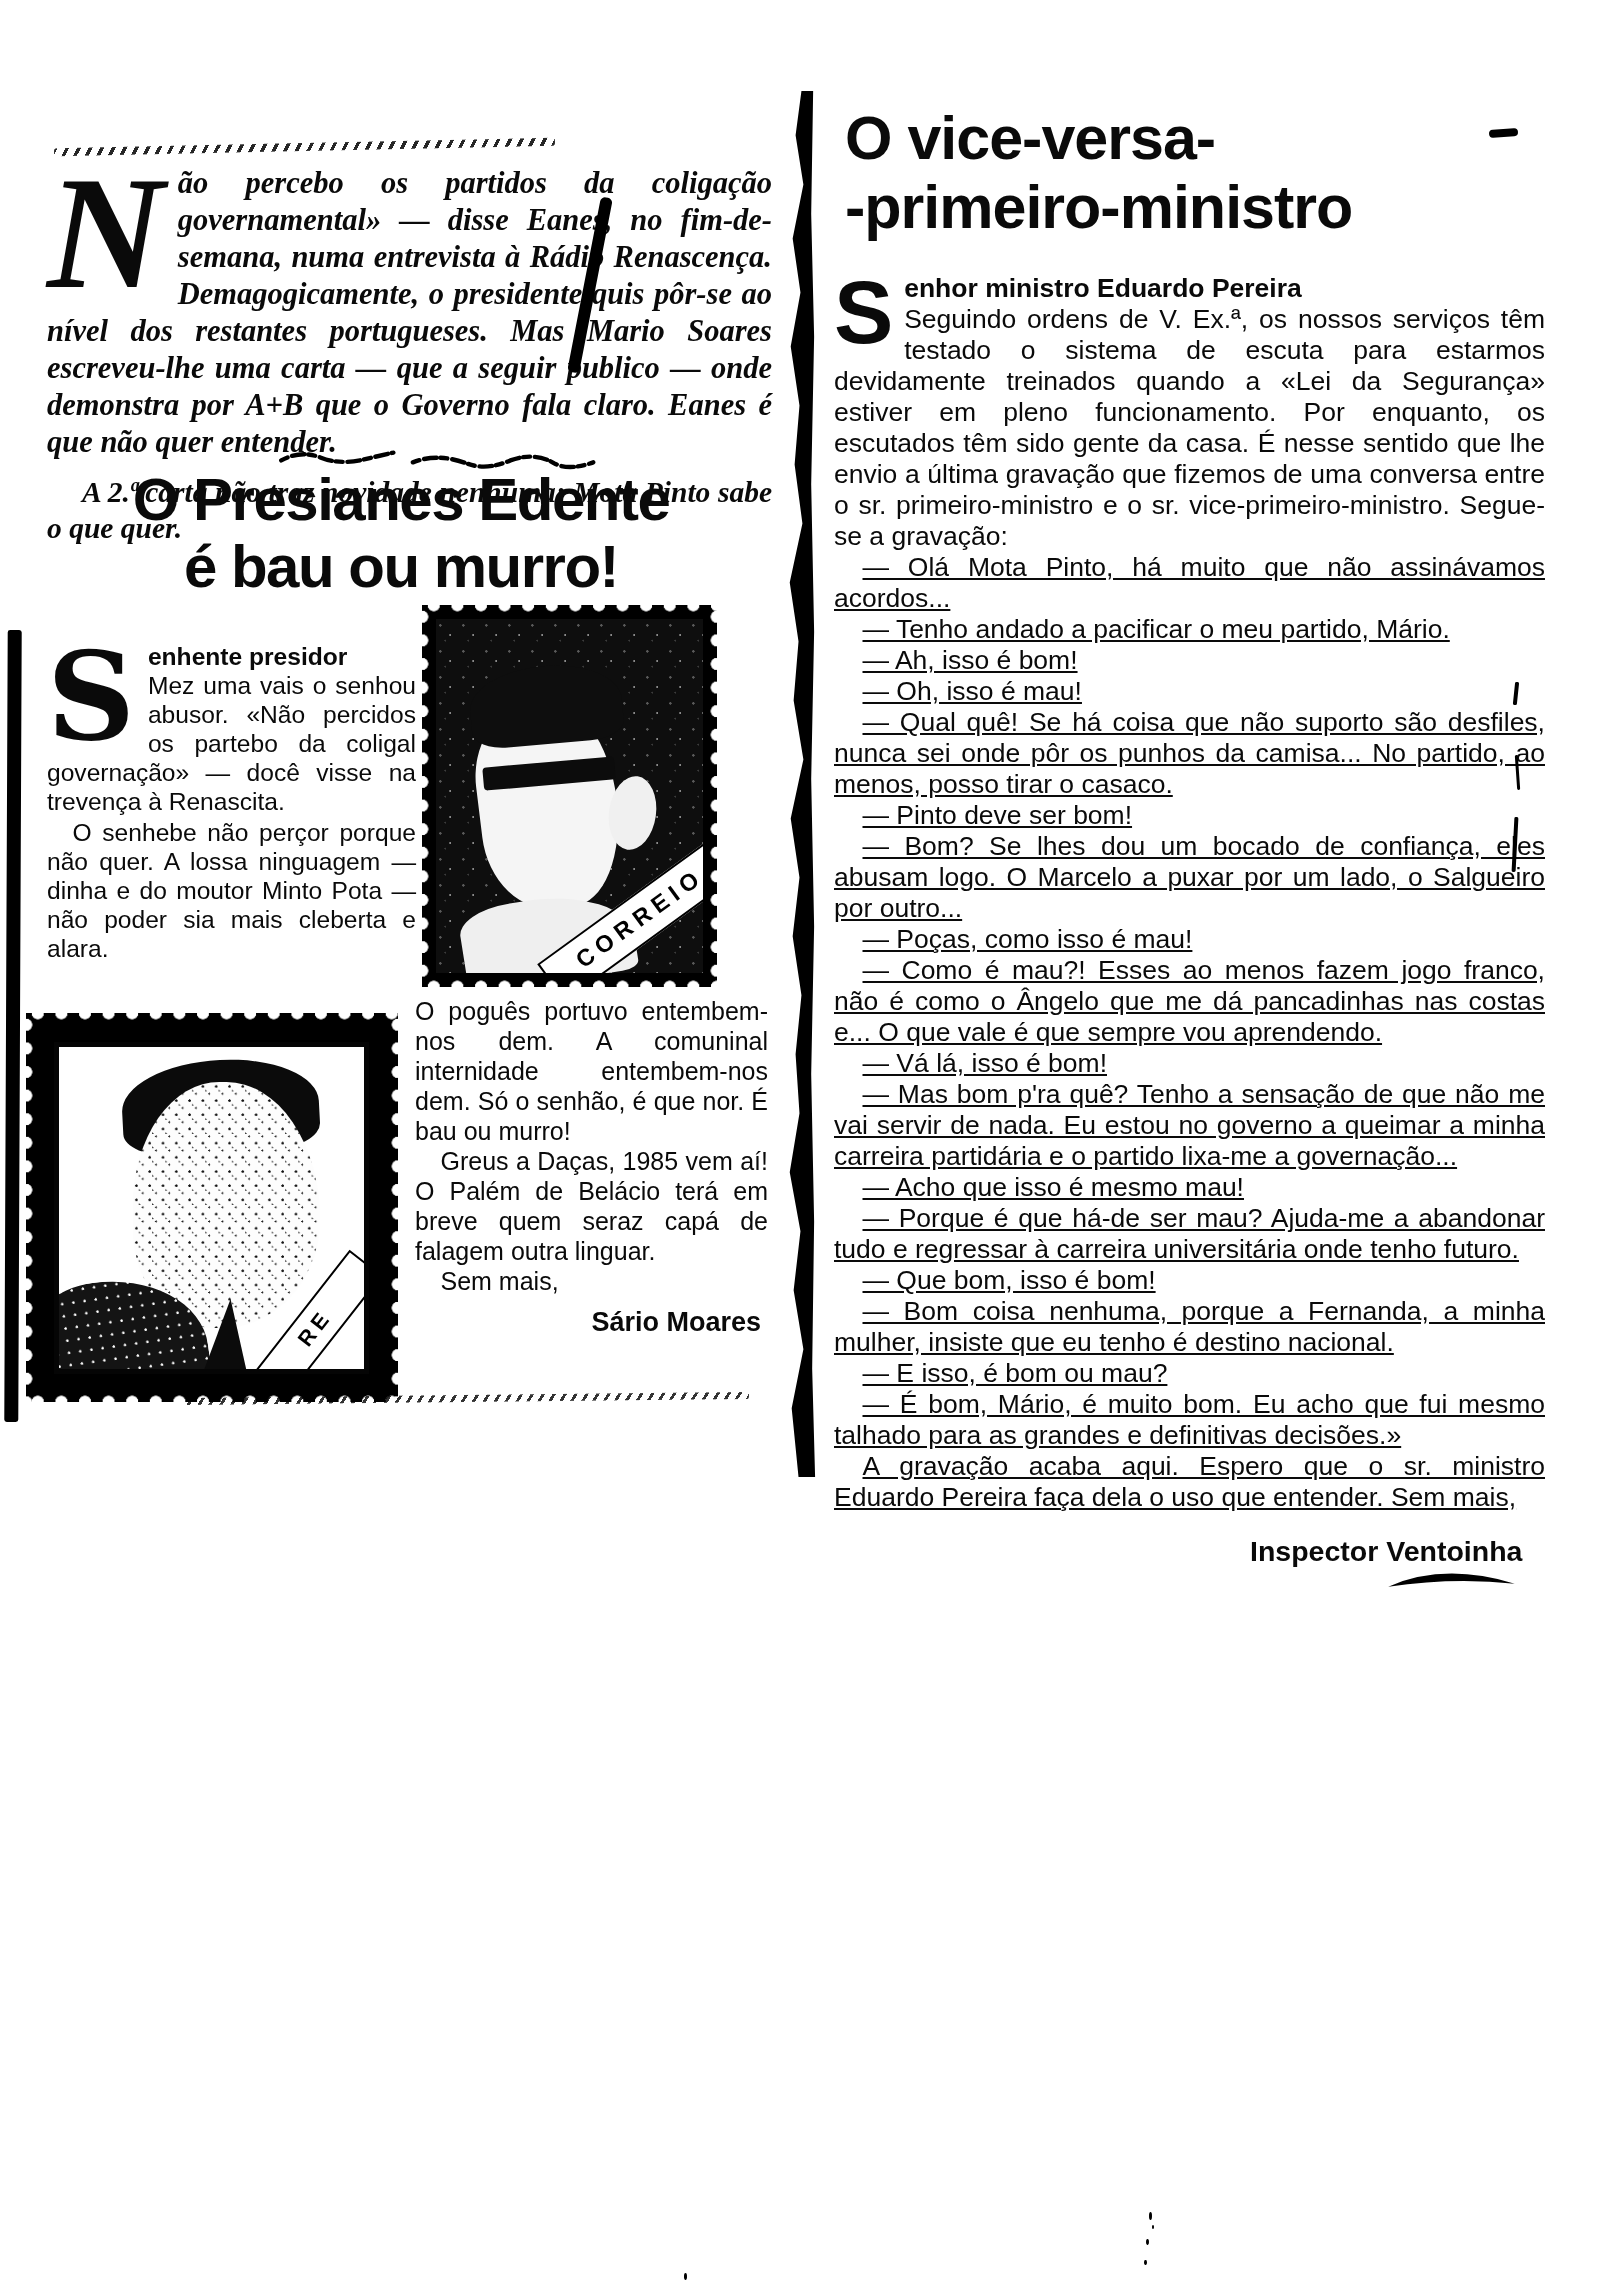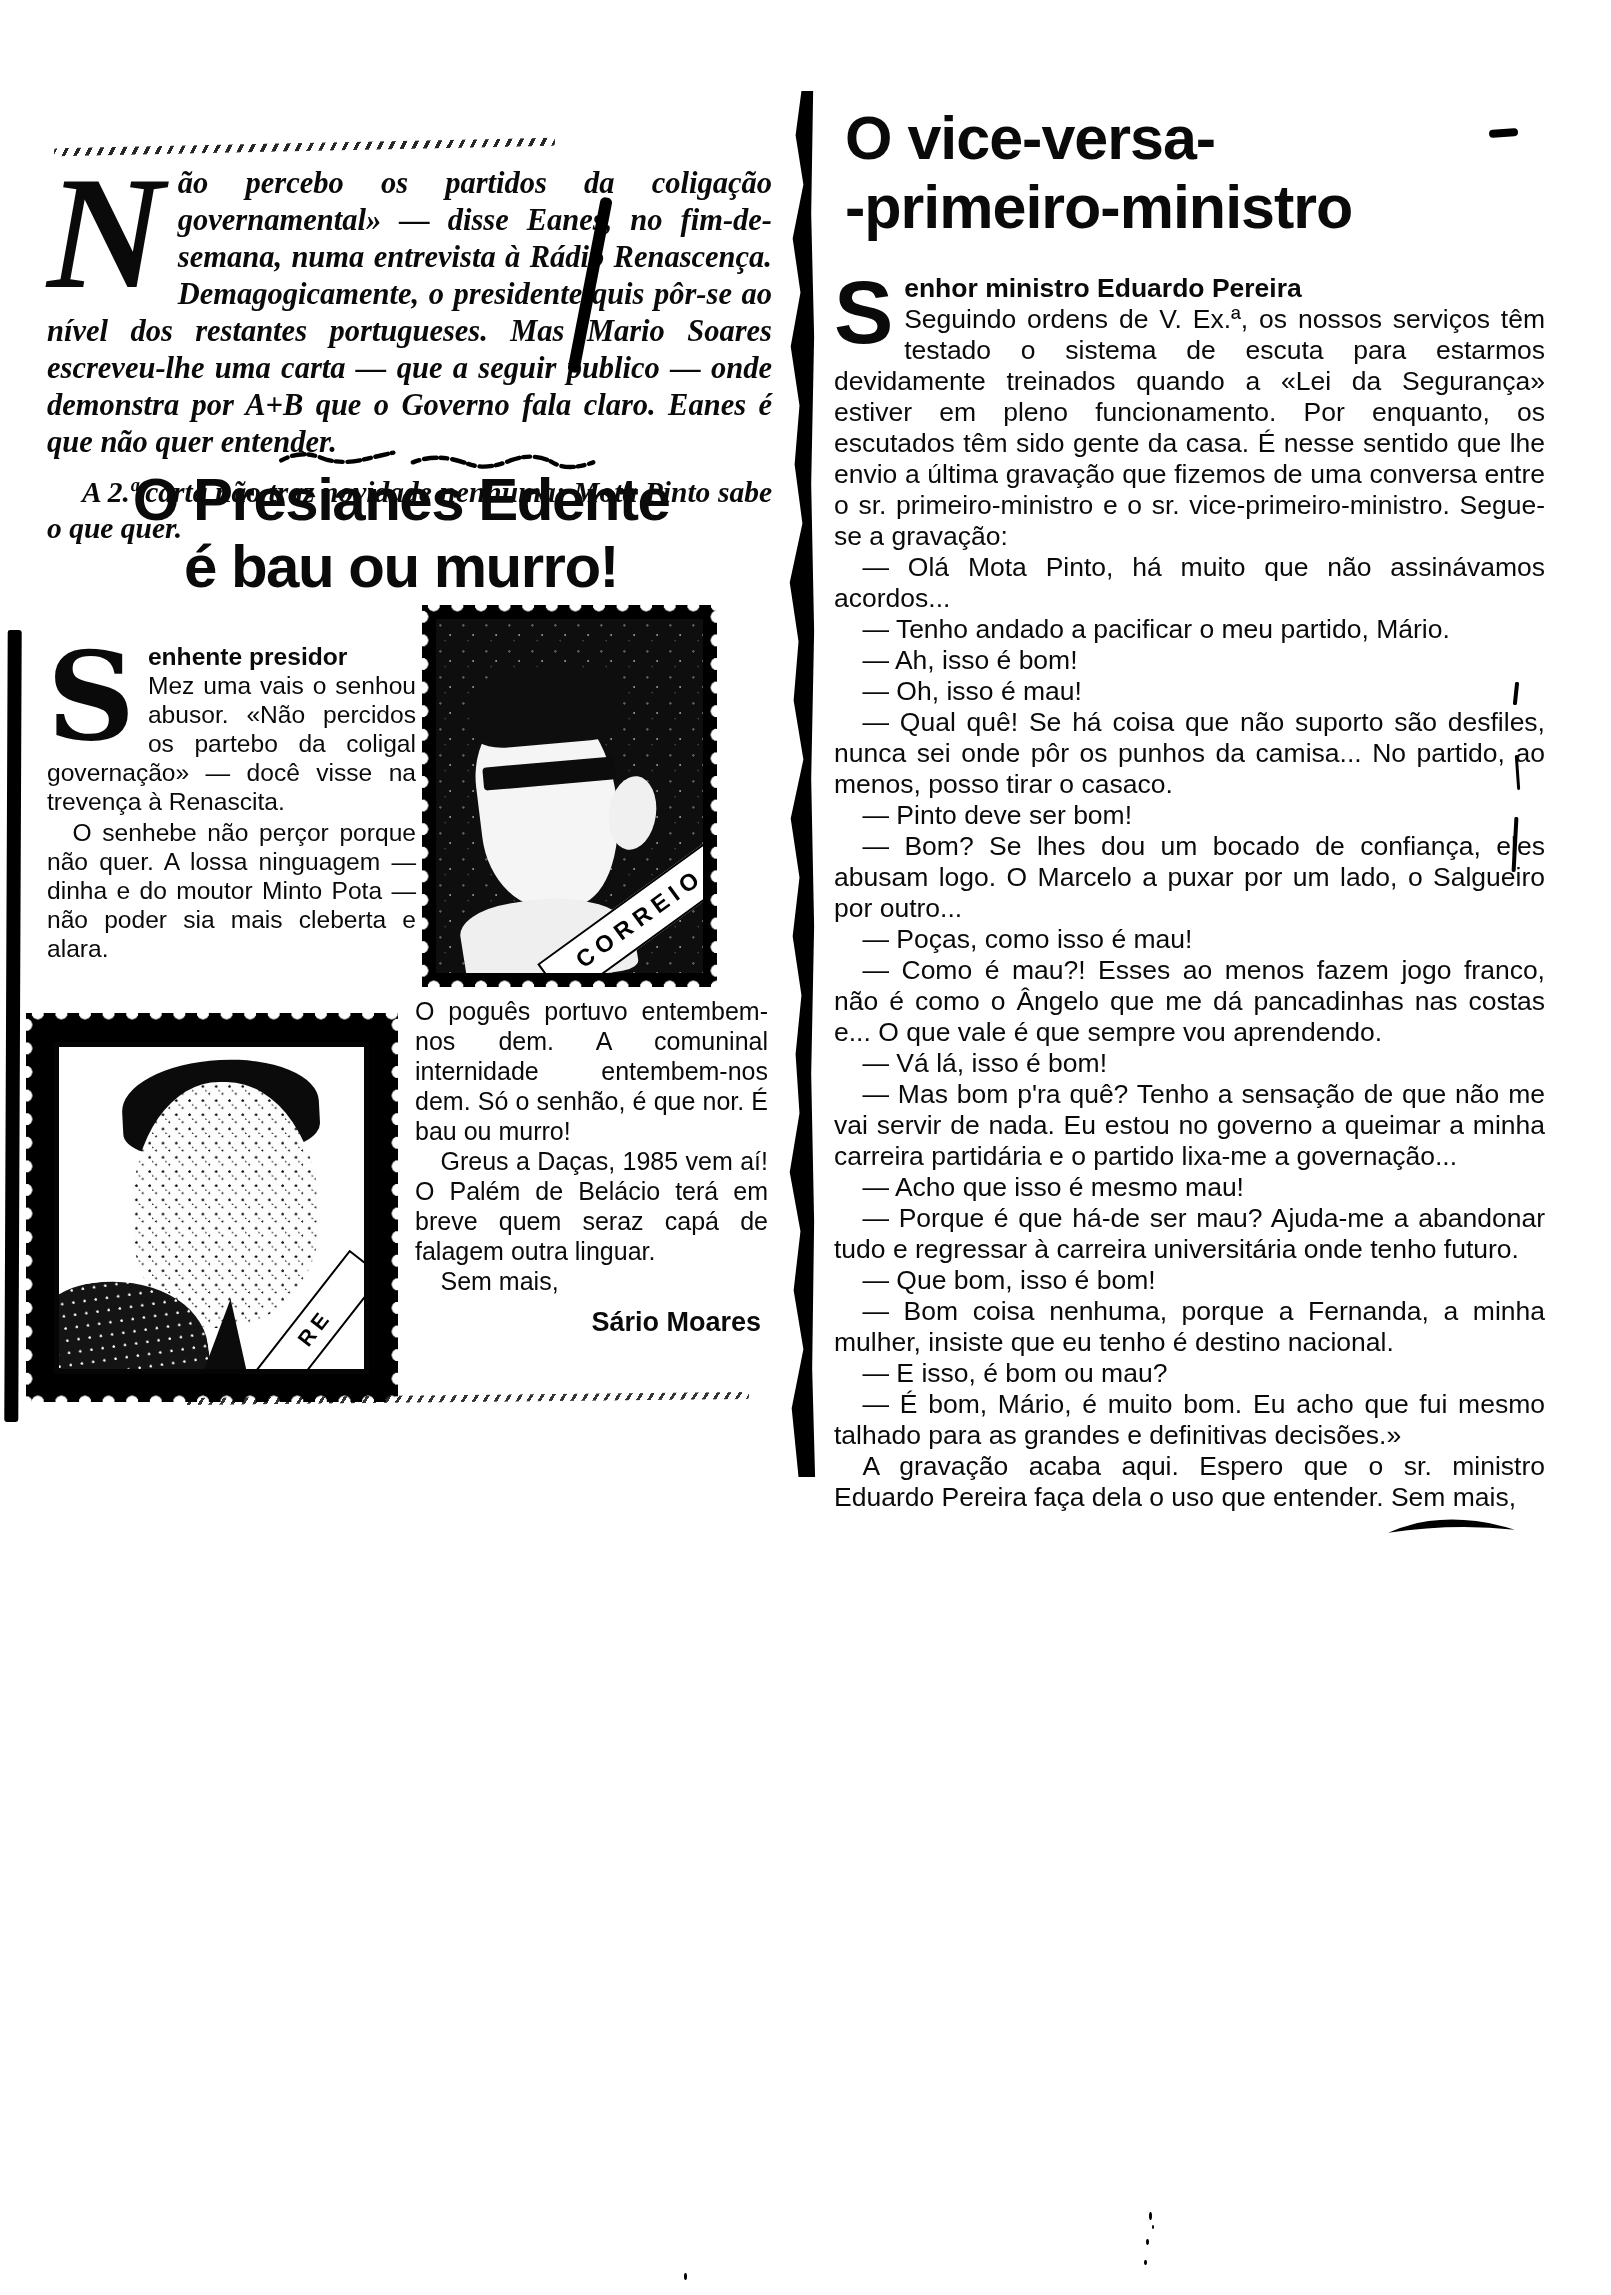--- a/index.html
+++ b/index.html
@@ -166,21 +166,21 @@
   }
   .rc-body{
     position:absolute;left:834px;top:273px;width:711px;
     font-size:26.5px;line-height:31px;text-align:justify;
   }
   .dropcap-s-right{
     float:left;font-weight:bold;font-size:89px;line-height:73px;margin:2.9px 10.8px 0 0;
   }
   .salutation{font-weight:bold;}
   .rc-body p{margin:0;}
-  .rc-body p.indent{text-indent:28.5px;}
+  .rc-body p.indent{text-indent:28.5px;text-decoration:underline;}
   .rc-signature{
     text-align:right;font-weight:bold;font-size:28.5px;margin-top:22.6px;padding-right:22.6px;
   }
   .swoosh{display:block;margin:2px 27.5px 0 auto;}
   .edge-mark{position:absolute;background:#000;border-radius:1.5px;}
   .em1{left:1514px;top:682px;width:3.9px;height:22.6px;transform:rotate(6deg);}
   .em2{left:1516px;top:755px;width:2.9px;height:35px;transform:rotate(-4deg);}
   .em3{left:1513px;top:817px;width:4.4px;height:55px;transform:rotate(3deg);}
   .speck{position:absolute;background:#000;border-radius:50%;}
   .sp1{left:1149px;top:2212px;width:2.9px;height:7.9px;}
@@ -279,20 +279,21 @@
     <p class="indent">— Como é mau?! Esses ao menos fazem jogo franco, não é como o Ângelo que me dá pancadinhas nas costas e... O que vale é que sempre vou aprendendo.</p>
     <p class="indent">— Vá lá, isso é bom!</p>
     <p class="indent">— Mas bom p'ra quê? Tenho a sensação de que não me vai servir de nada. Eu estou no governo a queimar a minha carreira partidária e o partido lixa-me a governação...</p>
     <p class="indent">— Acho que isso é mesmo mau!</p>
     <p class="indent">— Porque é que há-de ser mau? Ajuda-me a abandonar tudo e regressar à carreira universitária onde tenho futuro.</p>
     <p class="indent">— Que bom, isso é bom!</p>
     <p class="indent">— Bom coisa nenhuma, porque a Fernanda, a minha mulher, insiste que eu tenho é destino nacional.</p>
     <p class="indent">— E isso, é bom ou mau?</p>
     <p class="indent">— É bom, Mário, é muito bom. Eu acho que fui mesmo talhado para as grandes e definitivas decisões.»</p>
     <p class="indent">A gravação acaba aqui. Espero que o sr. ministro Eduardo Pereira faça dela o uso que entender. Sem mais,</p>
+    <div class="rc-signature">Inspector Ventoinha</div>
     <svg class="swoosh" width="133" height="20.6" viewBox="0 0 270 42">
       <path d="M6,36 Q120,-14 264,30 Q140,16 6,36 Z" fill="#000"></path>
       <rect x="-120" y="30" width="70" height="7" rx="3" fill="#000" opacity=".8"></rect>
     </svg>
   </div>
 
   <div class="edge-mark em1"></div>
   <div class="edge-mark em2"></div>
   <div class="edge-mark em3"></div>
 

